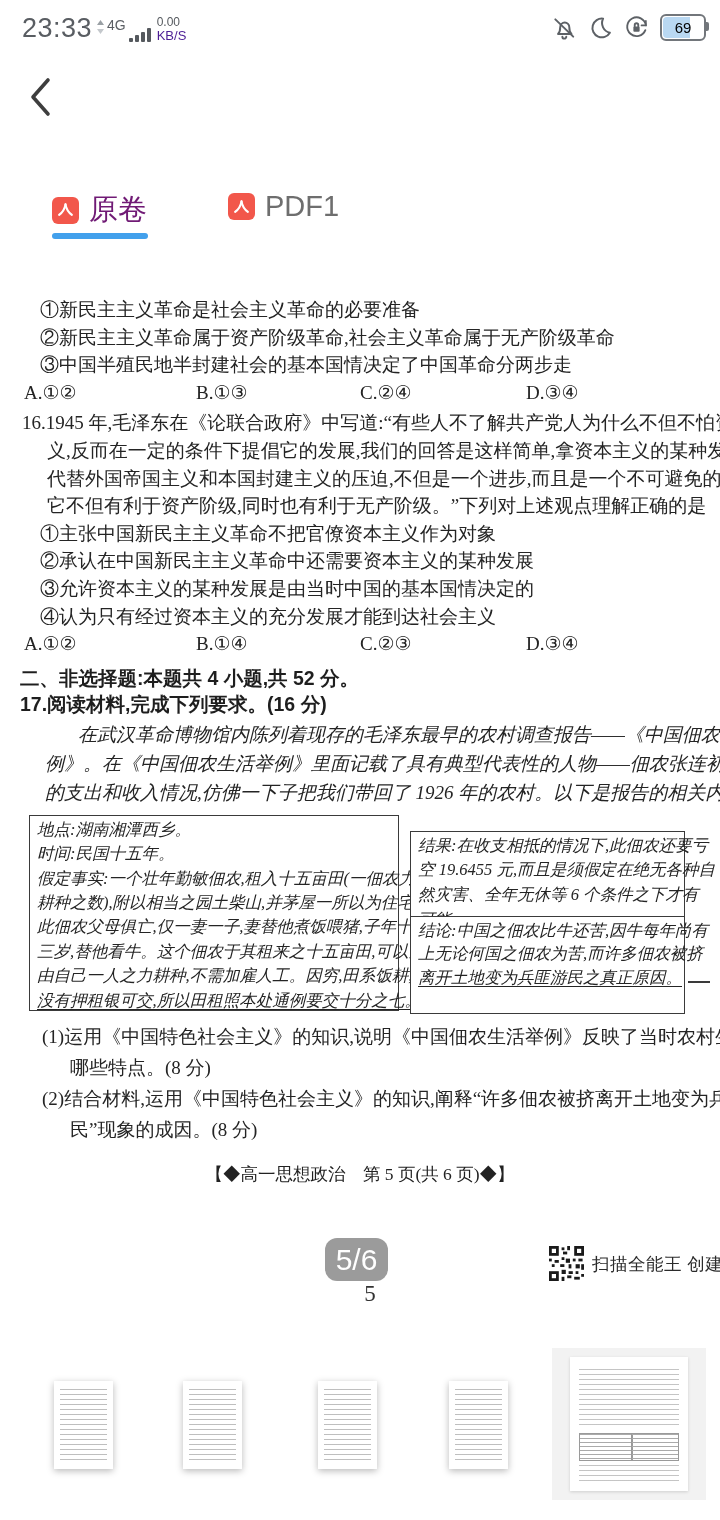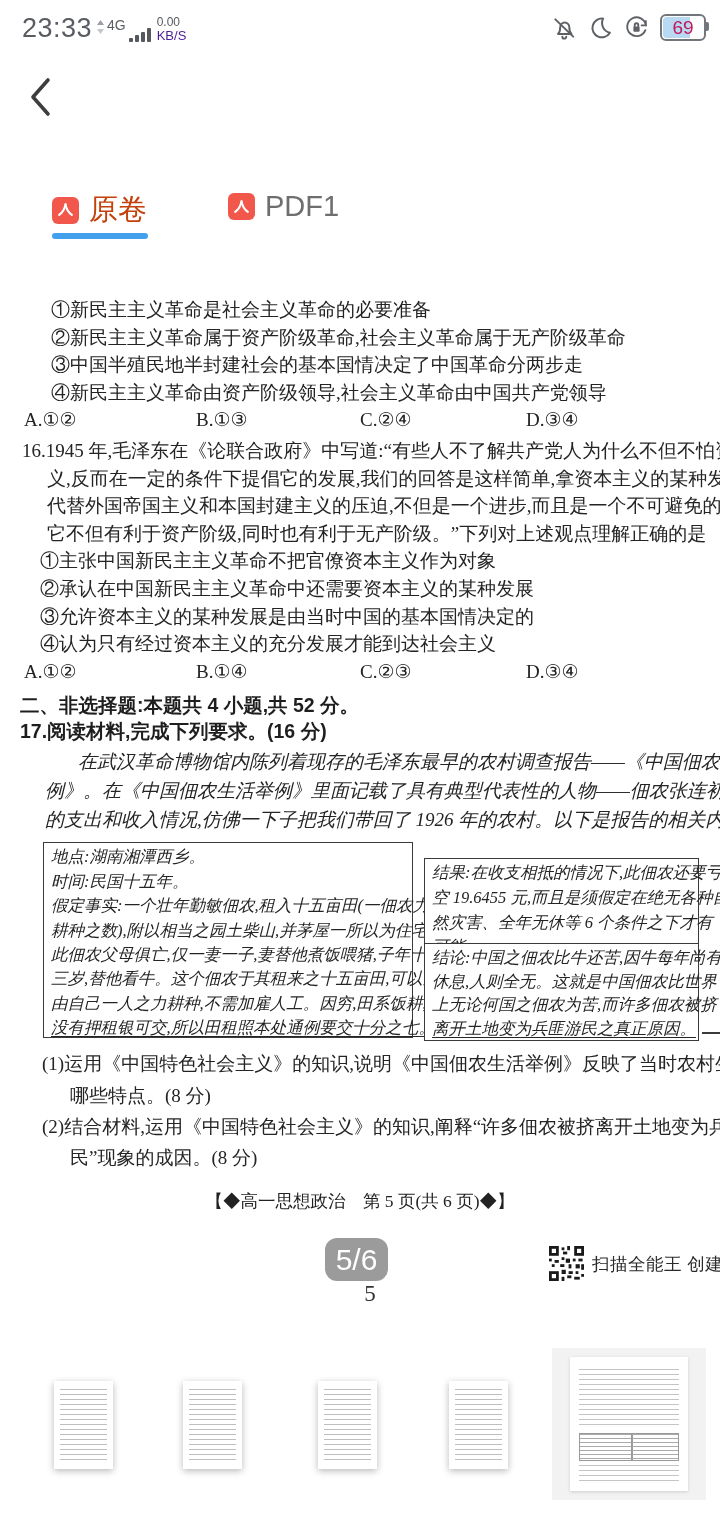--- a/index.html
+++ b/index.html
@@ -14,57 +14,57 @@
   .sb-4g{font-size:14px;margin-top:2px;color:#5b5f64;}
   .bars{display:flex;align-items:flex-end;gap:2px;margin:13px 6px 0 3px;}
   .bars i{display:block;width:4px;background:#55595e;border-radius:1px;}
   .speed{line-height:1.05;margin-top:1px;}
   .speed .v{font-size:12px;color:#55595e;}
   .speed .u{font-size:13px;color:#4c1d95;}
   .sb-right{position:absolute;right:14px;top:14px;display:flex;align-items:center;gap:11px;}
   .battery{position:relative;width:42px;height:23px;border:2px solid #72767b;border-radius:6px;
            display:flex;align-items:center;justify-content:center;}
   .battery .fill{position:absolute;left:1px;top:1px;bottom:1px;width:64%;background:#b9d8f2;border-radius:4px 0 0 4px;}
-  .battery .pct{position:relative;font-size:19px;color:#be185d;}
+  .battery .pct{position:relative;font-size:15px;color:#000000;}
   .battery .nub{position:absolute;right:-5px;top:6px;width:3px;height:9px;background:#72767b;border-radius:0 2px 2px 0;}
 
   
   .back{position:absolute;left:26px;top:76px;width:34px;height:44px;cursor:pointer;}
 
   
   .tabs{position:absolute;top:190px;left:0;width:720px;height:56px;}
   .tab{position:absolute;display:flex;align-items:center;gap:10px;cursor:pointer;}
   .tab1{left:52px;top:0;}
   .tab2{left:228px;top:0;}
   .pdf-ico{width:27px;height:27px;border-radius:6px;background:#f2574b;display:flex;align-items:center;justify-content:center;}
   .tab .lab{font-size:29px;}
-  .tab1 .lab{color:#c2410c;}
+  .tab1 .lab{color:#701a75;}
   .tab2 .lab{color:#6e6e6e;}
   .tab-underline{position:absolute;left:52px;top:43px;width:96px;height:6px;border-radius:3px;background:#42a0ec;}
 
   
   .doc{position:absolute;top:296px;left:0;width:720px;color:#242424;
        font-family:"Liberation Serif",serif;}
   .ln{font-size:19px;line-height:27.6px;white-space:nowrap;}
   .tl{font-size:16.5px;line-height:24.4px;white-space:nowrap;}
-  .q15-items{padding-left:51px;font-family:Liberation Serif, serif;}
+  .q15-items{padding-left:40px;font-family:Liberation Serif, serif;}
   .ans-row{display:grid;grid-template-columns:172px 164px 166px 1fr;padding-left:24px;
            font-size:19px;line-height:27.6px;}
   .q16-stem{padding-left:47px;margin-top:3px;}
   .q16-stem .ln:first-child{text-indent:-25px;}
   .q16-items{padding-left:40px;}
   .sec-head{padding-left:20px;margin-top:8px;font-weight:bold;font-size:19.5px;line-height:24px;
             font-family:"Liberation Sans",sans-serif;color:#1e1e1e;}
   .q17-head{padding-left:20px;font-weight:bold;font-size:19.5px;line-height:24px;margin-top:2px;
             font-family:"Liberation Sans",sans-serif;color:#1e1e1e;}
   .intro{padding-left:45px;margin-top:4px;font-style:italic;}
   .intro .ln{line-height:29px;}
   .intro .ln:first-child{text-indent:33px;}
 
-  .extable{position:relative;margin:8px 0 0 43px;width:656px;height:196px;font-style:italic;}
+  .extable{position:relative;margin:8px 0 0 29px;width:656px;height:196px;font-style:italic;}
   .cell{position:absolute;border:1.6px solid #3a3a3a;padding:2px 7px;background:#fff;}
   .cell-left{left:0;top:0;width:354px;height:190px;}
   .cell-rt{left:381px;top:16px;width:259px;height:93px;}
   .cell-rt .tl{line-height:24.6px;}
   .cell-rb{left:381px;top:101px;width:259px;height:92px;}
   .cell-rb .tl{line-height:23.4px;}
   .cell-left .tl:last-child{text-decoration:underline;text-underline-offset:3px;}
   .cell-rb .tl:last-child{text-decoration:underline;text-underline-offset:3px;}
   .cell-rt .tl:last-child{text-decoration:underline;text-underline-offset:3px;}
   .cell-rt .tl:last-child::after{content:"";display:inline-block;width:150px;height:1.4px;
@@ -179,21 +179,20 @@
       <span class="lab">PDF1</span>
     </div>
     <div class="tab-underline"></div>
   </div>
 
   <div class="doc">
     <div class="q15-items">
         <div class="ln">①新民主主义革命是社会主义革命的必要准备</div>
         <div class="ln">②新民主主义革命属于资产阶级革命,社会主义革命属于无产阶级革命</div>
         <div class="ln">③中国半殖民地半封建社会的基本国情决定了中国革命分两步走</div>
-        <div class="ln">④新民主主义革命由资产阶级领导,社会主义革命由中国共产党领导</div>
       </div>
     <div class="ans-row">
       <span>A.①②</span>
       <span>B.①③</span>
       <span>C.②④</span>
       <span>D.③④</span>
     </div>
 
     <div class="q16-stem">
         <div class="ln">16.1945 年,毛泽东在《论联合政府》中写道:“有些人不了解共产党人为什么不但不怕资本主</div>
@@ -234,21 +233,20 @@
           <div class="tl">没有押租银可交,所以田租照本处通例要交十分之七。</div>
         </div>
       <div class="cell cell-rt">
           <div class="tl">结果:在收支相抵的情况下,此佃农还要亏</div>
           <div class="tl">空 19.6455 元,而且是须假定在绝无各种自</div>
           <div class="tl">然灾害、全年无休等 6 个条件之下才有</div>
           <div class="tl">可能。</div>
         </div>
       <div class="cell cell-rb">
           <div class="tl">结论:中国之佃农比牛还苦,因牛每年尚有</div>
-          <div class="tl">休息,人则全无。这就是中国佃农比世界</div>
           <div class="tl">上无论何国之佃农为苦,而许多佃农被挤</div>
           <div class="tl">离开土地变为兵匪游民之真正原因。</div>
         </div>
     </div>
 
     <div class="subq subq1">
         <div class="ln">(1)运用《中国特色社会主义》的知识,说明《中国佃农生活举例》反映了当时农村生产关系的</div>
         <div class="ln">哪些特点。(8 分)</div>
       </div>
     <div class="subq">

